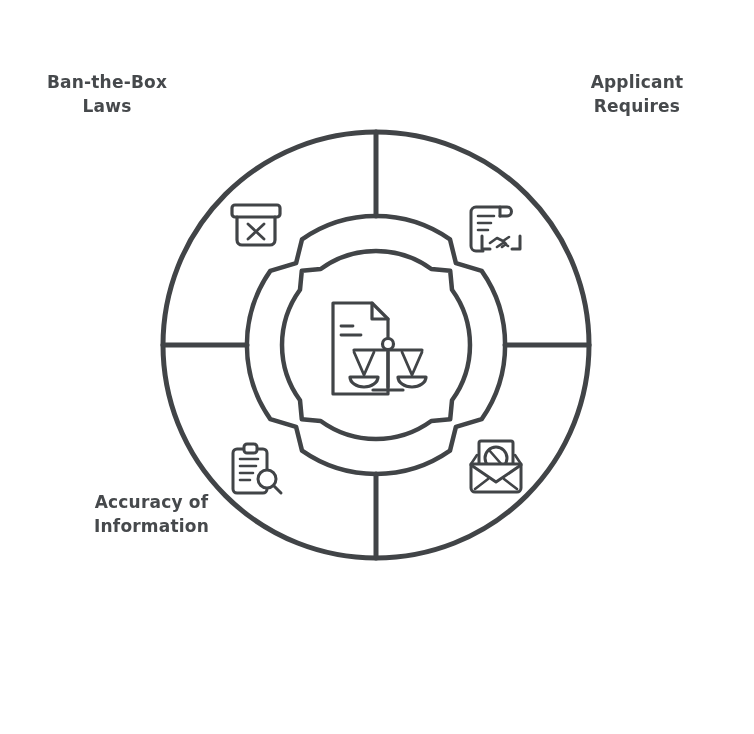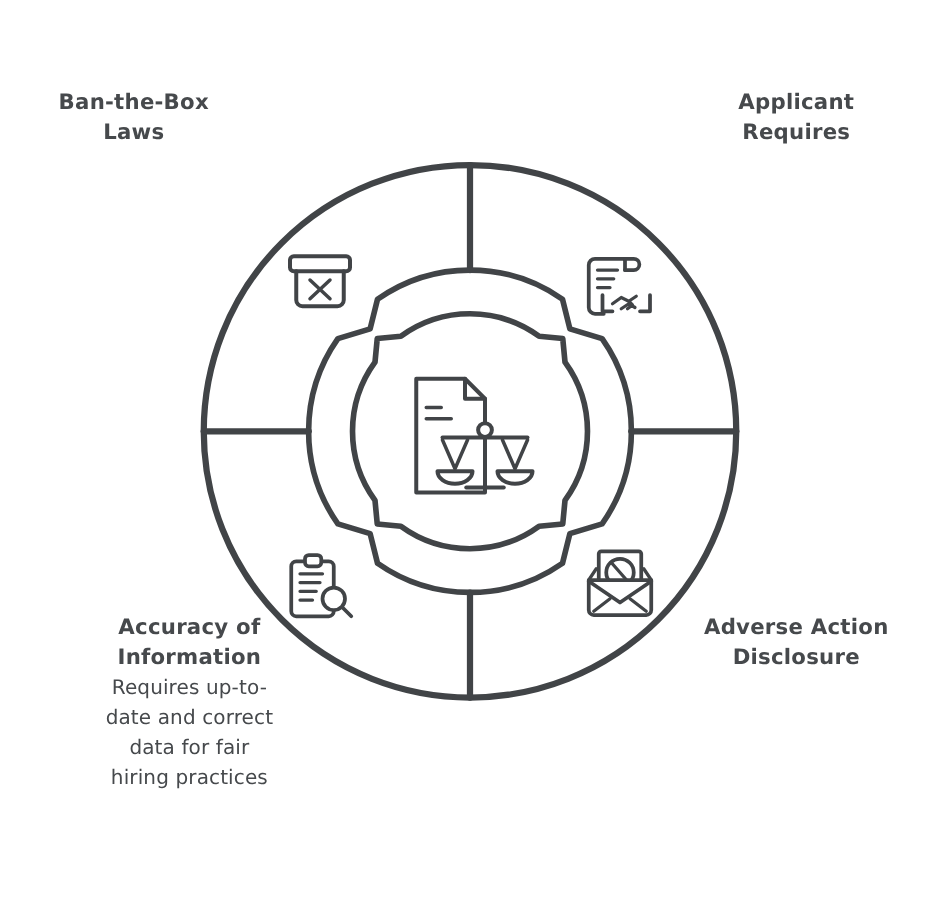--- a/index.html
+++ b/index.html
@@ -87,20 +87,18 @@
   <div class="label label-tl">
     <div class="title">Ban-the-Box Laws</div>
   </div>
 
   <div class="label label-tr">
     <div class="title">Applicant Requires</div>
   </div>
 
   <div class="label label-bl">
     <div class="title">Accuracy of Information</div>
-    <div class="desc">Requires up-to-date and correct data for fair hiring practices</div>
   </div>
 
   <div class="label label-br">
-    <div class="title">Adverse Action Disclosure</div>
   </div>
 
 </div>
 
 </body></html>

